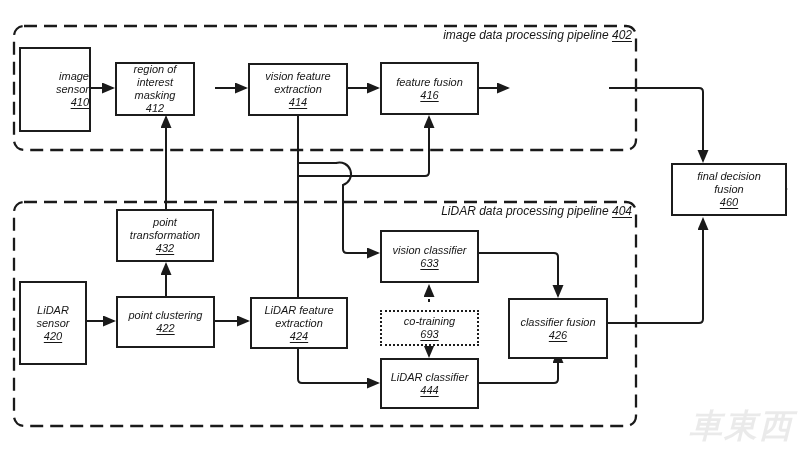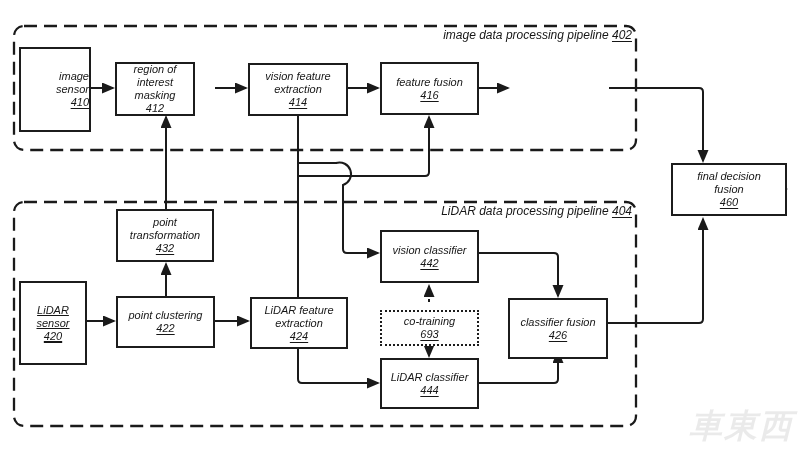--- a/index.html
+++ b/index.html
@@ -99,39 +99,39 @@
   <div class="node" style="left:655px;top:163px;width:116px;height:53px;margin-left:16px;">
     <span class="l">final decision</span>
     <span class="l">fusion</span>
     <span class="ref">460</span>
   </div>
   <div class="node" style="left:116px;top:209px;width:98px;height:53px;">
     <span class="l">point</span>
     <span class="l">transformation</span>
     <span class="ref">432</span>
   </div>
-  <div class="node" style="left:19px;top:281px;width:68px;height:84px;text-decoration:underline;">
+  <div class="node" style="left:19px;top:281px;width:68px;height:84px;">
     <span class="l">LiDAR</span>
     <span class="l">sensor</span>
     <span class="ref">420</span>
   </div>
   <div class="node" style="left:116px;top:296px;width:99px;height:52px;">
     <span class="l">point clustering</span>
     <span class="l"></span>
     <span class="ref">422</span>
   </div>
   <div class="node" style="left:250px;top:297px;width:98px;height:52px;">
     <span class="l">LiDAR feature</span>
     <span class="l">extraction</span>
     <span class="ref">424</span>
   </div>
   <div class="node" style="left:380px;top:230px;width:99px;height:53px;">
     <span class="l">vision classifier</span>
     <span class="l"></span>
-    <span class="ref">442</span>
+    <span class="ref">633</span>
   </div>
   <div class="node dotted" style="left:380px;top:303px;width:99px;height:36px;">
     <span class="l">co-training</span>
     <span class="l"></span>
     <span class="ref">693</span>
   </div>
   <div class="node" style="left:380px;top:358px;width:99px;height:51px;">
     <span class="l">LiDAR classifier</span>
     <span class="l"></span>
     <span class="ref">444</span>

